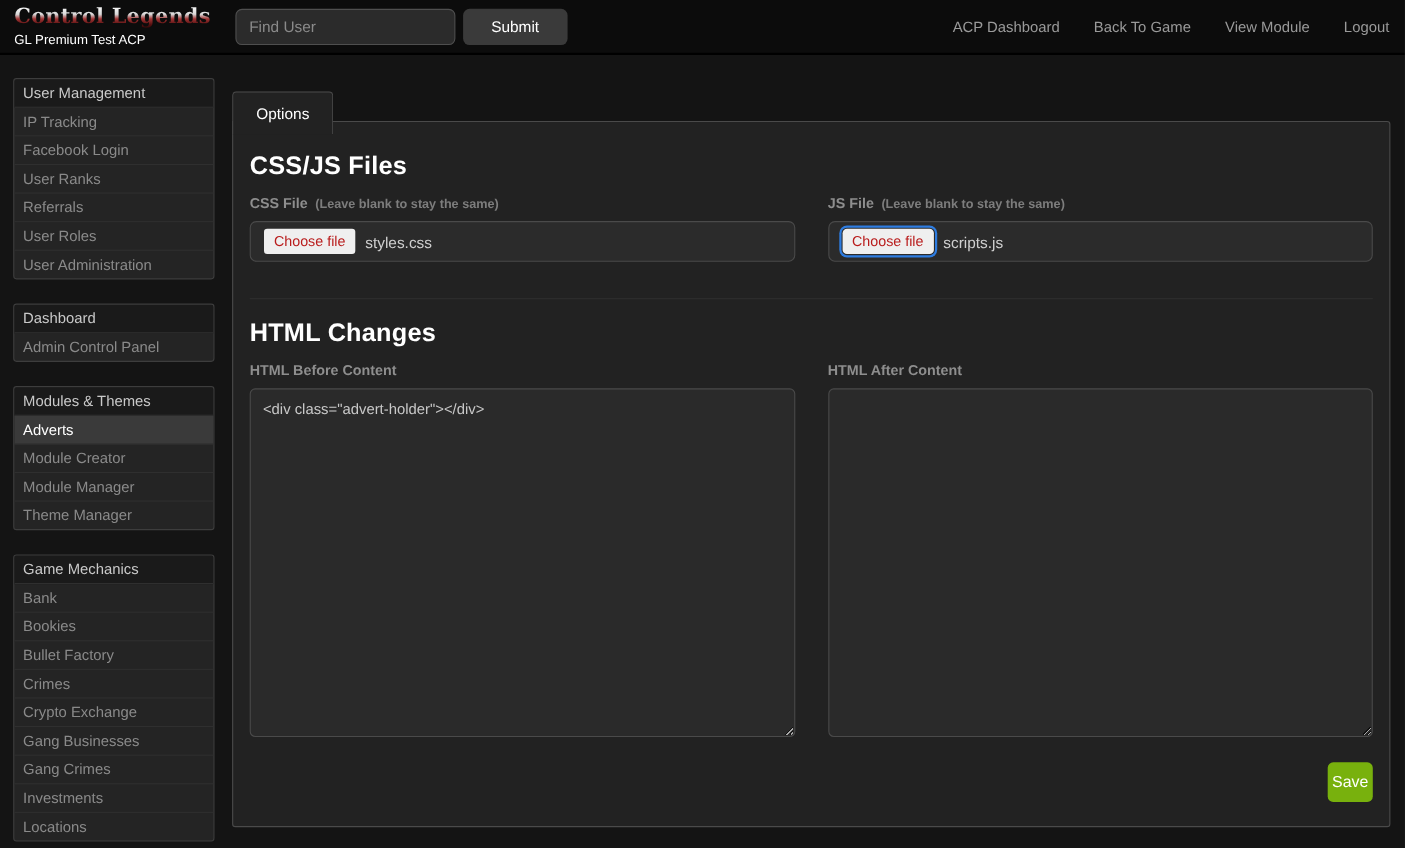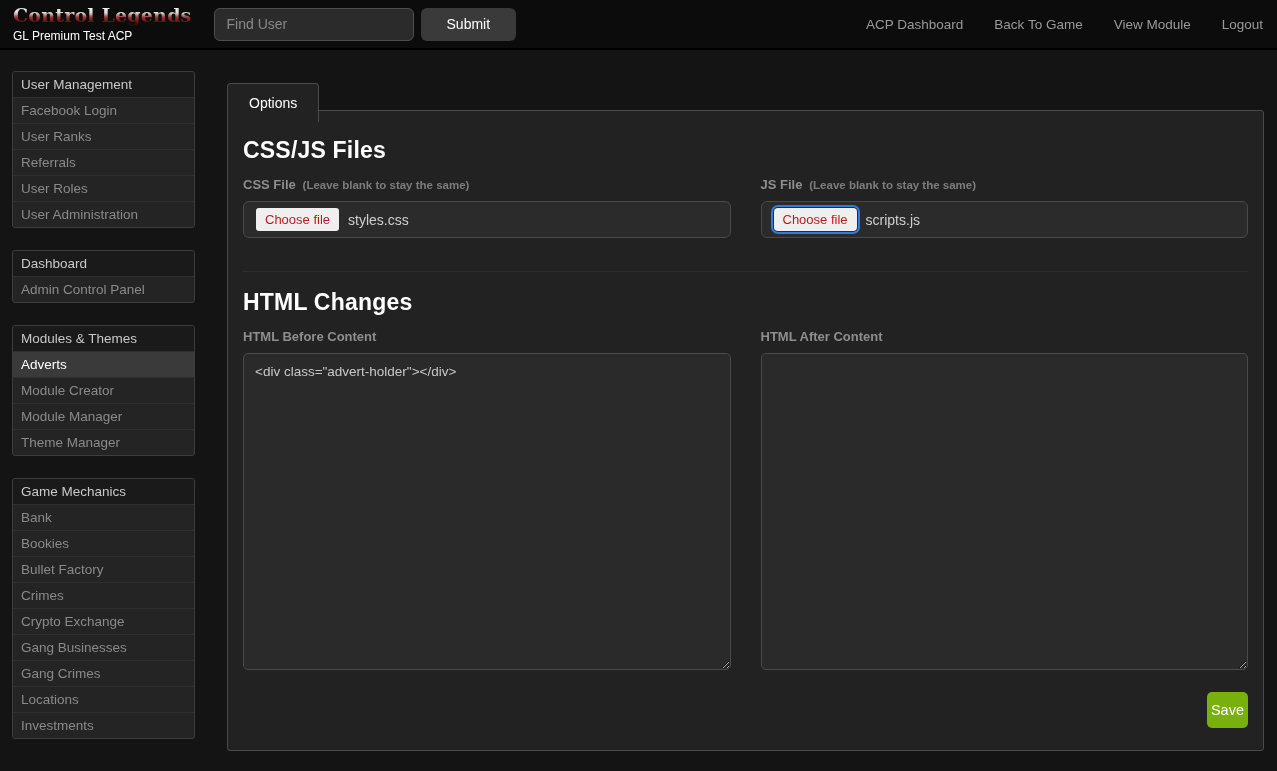--- a/index.html
+++ b/index.html
@@ -30,21 +30,21 @@
   .find-user::placeholder { color:#8a8a8a; }
   .submit-btn {
     margin-left:7px; height:33px; padding:0 26px; background:#3a3a3a; color:#fff;
     border:none; border-radius:6px; font-size:14px; font-family:"Liberation Sans", sans-serif; cursor:pointer;
   }
   .top-spacer { flex:1; }
   .topnav { display:flex; gap:31px; margin-right:1px; }
   .topnav a { color:#9a9a9a; font-size:13.5px; text-decoration:none; cursor:pointer; white-space:nowrap; }
 
   
-  .layout { display:flex; padding:21px 13px 0 12px; gap:32px; align-items:flex-start; }
+  .layout { display:flex; padding:21px 13px 0 12px; gap:16px; align-items:flex-start; }
 
   
   .sidebar { width:183px; flex-shrink:0; display:flex; flex-direction:column; gap:22px; }
   .menu-group { border:1px solid #3d3d3d; border-radius:3px; background:#242424; overflow:hidden; }
   .menu-header {
     background:#1a1a1a; color:#c9c9c9; padding:5px 8px; font-size:13.5px;
     border-bottom:1px solid #2f2f2f;
   }
   .menu-item {
     color:#8a8a8a; padding:5px 8px; font-size:13.5px; border-bottom:1px solid #2f2f2f; cursor:pointer;
@@ -108,20 +108,21 @@
     <a>Logout</a>
   </div>
 </div>
 
 <div class="layout">
 
   <div class="sidebar">
 
     <div class="menu-group">
       <div class="menu-header">User Management</div>
+      <div class="menu-item">IP Tracking</div>
       <div class="menu-item">Facebook Login</div>
       <div class="menu-item">User Ranks</div>
       <div class="menu-item">Referrals</div>
       <div class="menu-item">User Roles</div>
       <div class="menu-item">User Administration</div>
     </div>
 
     <div class="menu-group">
       <div class="menu-header">Dashboard</div>
       <div class="menu-item">Admin Control Panel</div>
@@ -137,22 +138,22 @@
 
     <div class="menu-group">
       <div class="menu-header">Game Mechanics</div>
       <div class="menu-item">Bank</div>
       <div class="menu-item">Bookies</div>
       <div class="menu-item">Bullet Factory</div>
       <div class="menu-item">Crimes</div>
       <div class="menu-item">Crypto Exchange</div>
       <div class="menu-item">Gang Businesses</div>
       <div class="menu-item">Gang Crimes</div>
+      <div class="menu-item">Investments</div>
       <div class="menu-item">Locations</div>
-      <div class="menu-item">Investments</div>
     </div>
 
   </div>
 
   <div class="main">
     <div class="tab">Options</div>
 
     <div class="panel">
 
       <div class="section-title">CSS/JS Files</div>

